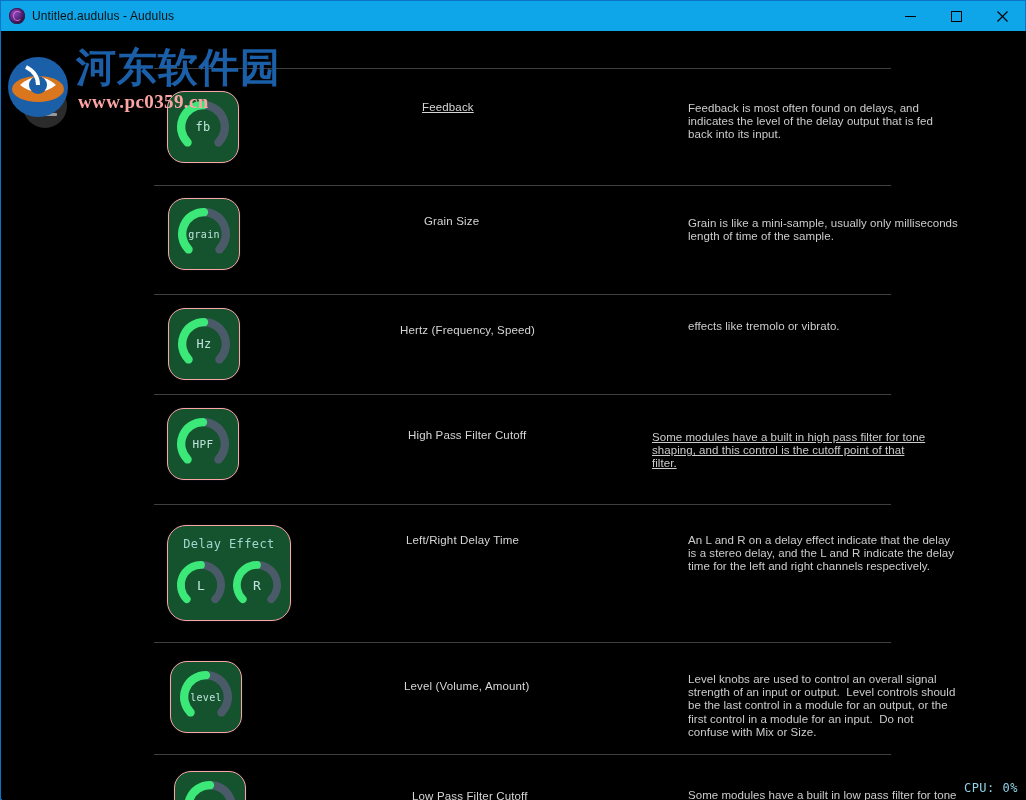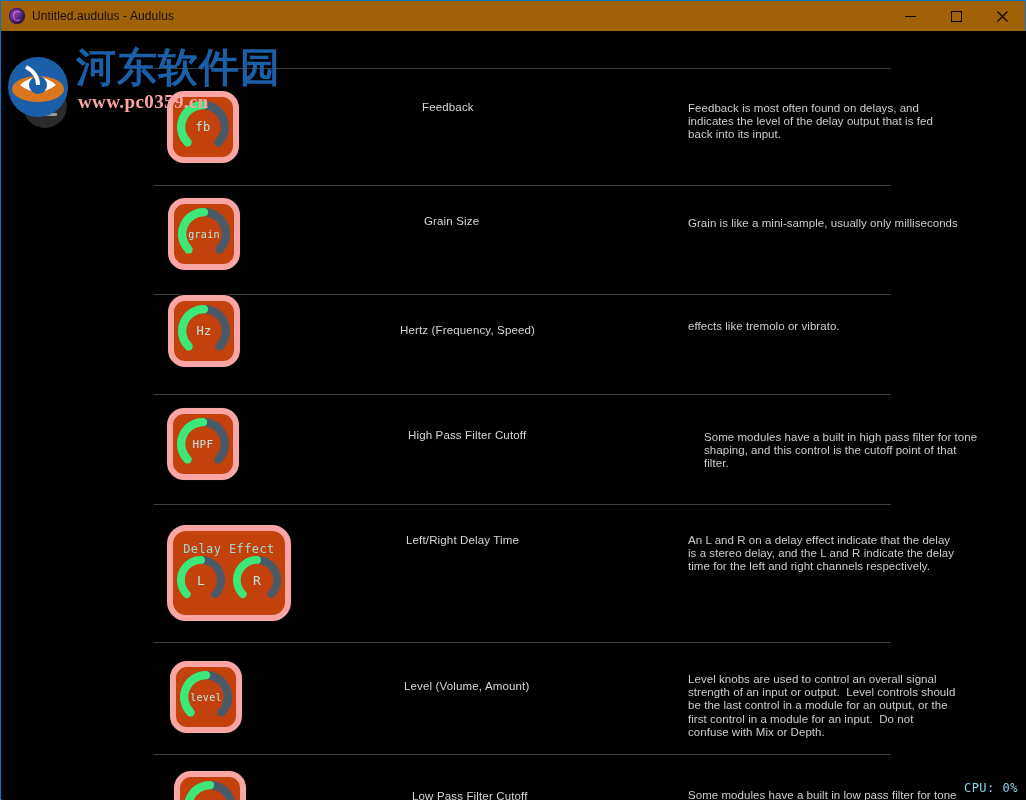--- a/index.html
+++ b/index.html
@@ -25,21 +25,21 @@
     border: 1px solid #0a73c8;
     background: #000;
   }
 
   
   #titlebar {
     position: absolute;
     left: 0; top: 0;
     width: 1024px;
     height: 30px;
-    background: #a16207;
+    background: #0ea5e9;
     display: flex;
     align-items: center;
   }
   #app-icon {
     width: 16px; height: 16px;
     margin-left: 8px;
     border-radius: 50%;
     background: radial-gradient(circle at 34% 32%, #8d46b8 0%, #5b2a86 42%, #241033 75%, #0d0514 100%);
     box-shadow: inset 0 0 0 1px #3a1b55;
     flex: 0 0 auto;
@@ -164,22 +164,22 @@
     position: absolute;
     font-size: 11.5px;
     color: #cccccc;
     line-height: 13.2px;
     letter-spacing: 0.05px;
   }
   .col-desc .ln { display: block; white-space: pre; }
 
   
   .module {
-    background: #c2410c;
-    border: 6px solid #fca5a5;
+    background: #14532d;
+    border: 1px solid #fca5a5;
     border-radius: 17px;
     box-sizing: border-box;
     position: relative;
     box-shadow: 0 0 0 1px #05090d;
   }
   .module.single {
     width: 72px; height: 72px;
     display: flex;
     align-items: center;
     justify-content: center;
@@ -290,44 +290,45 @@
           <div class="module single">
             <div class="knob" style="width: 54px; height: 54px;">
               <svg width="54" height="54" viewBox="0 0 54 54">
                 <path d="M 27.00 5.18 A 21.815 21.815 0 0 1 42.43 42.43" stroke="#4a5a68" stroke-width="8.37" fill="none" stroke-linecap="round"></path>
                 <path d="M 11.57 42.43 A 21.815 21.815 0 0 1 27.00 5.18" stroke="#3ce878" stroke-width="8.37" fill="none" stroke-linecap="round"></path>
               </svg>
               <div class="knob-label" style="font-size: 12px;">fb</div>
             </div>
           </div>
         </div>
-        <div class="col-name" style="left: 420px; top: 70px;">Feedback</div>
+        <div class="col-name" style="left: 420px; top: 70px; text-decoration: underline;">Feedback</div>
         <div class="col-desc" style="left: 686px; top: 71px;">
           <span class="ln">Feedback is most often found on delays, and</span>
           <span class="ln">indicates the level of the delay output that is fed</span>
           <span class="ln">back into its input.</span>
         </div>
         <div class="divider" style="left: 152px; top: 154px; width: 737px;"></div>
         <div class="col-knob" style="left: 166px; top: 167px;">
           <div class="module single">
             <div class="knob" style="width: 54px; height: 54px;">
               <svg width="54" height="54" viewBox="0 0 54 54">
                 <path d="M 27.00 5.18 A 21.815 21.815 0 0 1 42.43 42.43" stroke="#4a5a68" stroke-width="8.37" fill="none" stroke-linecap="round"></path>
                 <path d="M 11.57 42.43 A 21.815 21.815 0 0 1 27.00 5.18" stroke="#3ce878" stroke-width="8.37" fill="none" stroke-linecap="round"></path>
               </svg>
               <div class="knob-label" style="font-size: 10px;">grain</div>
             </div>
           </div>
         </div>
         <div class="col-name" style="left: 422px; top: 184px;">Grain Size</div>
         <div class="col-desc" style="left: 686px; top: 186px;">
           <span class="ln">Grain is like a mini-sample, usually only milliseconds</span>
+          <span class="ln">length of time of the sample.</span>
         </div>
         <div class="divider" style="left: 152px; top: 263px; width: 737px;"></div>
-        <div class="col-knob" style="left: 166px; top: 264px;">
+        <div class="col-knob" style="left: 166px; top: 277px;">
           <div class="module single">
             <div class="knob" style="width: 54px; height: 54px;">
               <svg width="54" height="54" viewBox="0 0 54 54">
                 <path d="M 27.00 5.18 A 21.815 21.815 0 0 1 42.43 42.43" stroke="#4a5a68" stroke-width="8.37" fill="none" stroke-linecap="round"></path>
                 <path d="M 11.57 42.43 A 21.815 21.815 0 0 1 27.00 5.18" stroke="#3ce878" stroke-width="8.37" fill="none" stroke-linecap="round"></path>
               </svg>
               <div class="knob-label" style="font-size: 12px;">Hz</div>
             </div>
           </div>
         </div>
@@ -341,21 +342,21 @@
             <div class="knob" style="width: 54px; height: 54px;">
               <svg width="54" height="54" viewBox="0 0 54 54">
                 <path d="M 27.00 5.18 A 21.815 21.815 0 0 1 42.43 42.43" stroke="#4a5a68" stroke-width="8.37" fill="none" stroke-linecap="round"></path>
                 <path d="M 11.57 42.43 A 21.815 21.815 0 0 1 27.00 5.18" stroke="#3ce878" stroke-width="8.37" fill="none" stroke-linecap="round"></path>
               </svg>
               <div class="knob-label" style="font-size: 11px;">HPF</div>
             </div>
           </div>
         </div>
         <div class="col-name" style="left: 406px; top: 398px;">High Pass Filter Cutoff</div>
-        <div class="col-desc" style="left: 702px; top: 400px;">
+        <div class="col-desc" style="left: 650px; top: 400px; text-decoration: underline;">
           <span class="ln">Some modules have a built in high pass filter for tone</span>
           <span class="ln">shaping, and this control is the cutoff point of that</span>
           <span class="ln">filter.</span>
         </div>
         <div class="divider" style="left: 152px; top: 473px; width: 737px;"></div>
         <div class="col-knob" style="left: 165px; top: 494px;">
           <div class="module wide">
             <div class="module-title">Delay Effect</div>
             <div class="knob-pair">
               <div class="knob sm" style="width: 50px; height: 50px;">
@@ -392,21 +393,21 @@
               <div class="knob-label" style="font-size: 10px;">level</div>
             </div>
           </div>
         </div>
         <div class="col-name" style="left: 402px; top: 649px;">Level (Volume, Amount)</div>
         <div class="col-desc" style="left: 686px; top: 642px;">
           <span class="ln">Level knobs are used to control an overall signal</span>
           <span class="ln">strength of an input or output.  Level controls should</span>
           <span class="ln">be the last control in a module for an output, or the</span>
           <span class="ln">first control in a module for an input.  Do not</span>
-          <span class="ln">confuse with Mix or Depth.</span>
+          <span class="ln">confuse with Mix or Size.</span>
         </div>
         <div class="divider" style="left: 152px; top: 723px; width: 737px;"></div>
         <div class="col-knob" style="left: 172px; top: 740px;">
           <div class="module single">
             <div class="knob" style="width: 54px; height: 54px;">
               <svg width="54" height="54" viewBox="0 0 54 54">
                 <path d="M 27.00 5.18 A 21.815 21.815 0 0 1 42.43 42.43" stroke="#4a5a68" stroke-width="8.37" fill="none" stroke-linecap="round"></path>
                 <path d="M 11.57 42.43 A 21.815 21.815 0 0 1 27.00 5.18" stroke="#3ce878" stroke-width="8.37" fill="none" stroke-linecap="round"></path>
               </svg>
               <div class="knob-label" style="font-size: 11px;">LPF</div>

